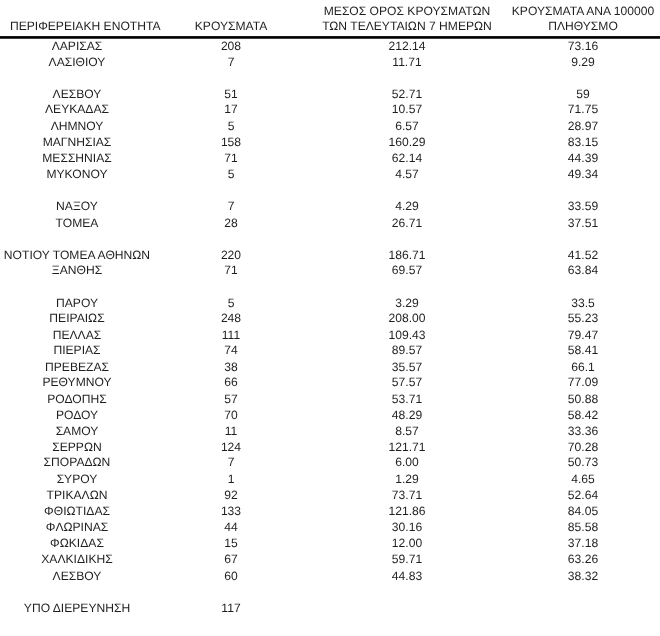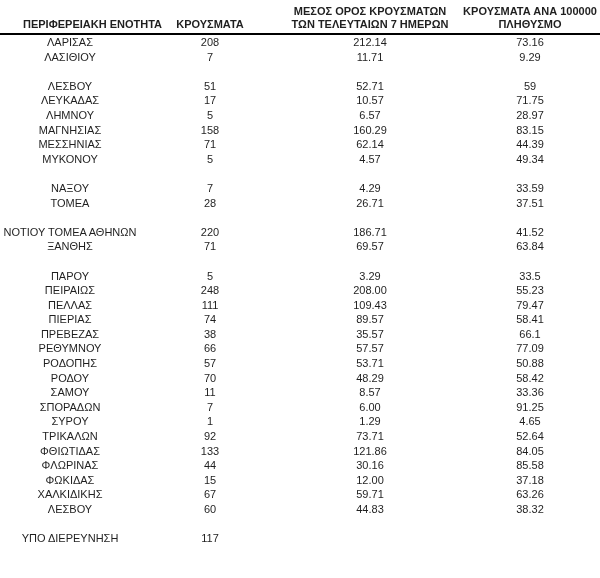--- a/index.html
+++ b/index.html
@@ -15,32 +15,32 @@
   .report-table {
     width: 600px;
     border-collapse: collapse;
     table-layout: fixed;
   }
   col.c1 { width: 140px; }
   col.c2 { width: 140px; }
   col.c3 { width: 180px; }
   col.c4 { width: 140px; }
   thead th {
-    font-weight: bold;
+    font-weight: normal;
     font-size: 11px;
     line-height: 13px;
     vertical-align: bottom;
     text-align: center;
     padding: 5px 0 2px 0;
     border-bottom: 2.5px solid #000000;
     white-space: nowrap;
   }
   thead th.left {
     text-align: left;
-    padding-left: 23px;
+    padding-left: 9px;
   }
   tbody td {
     font-size: 11px;
     height: 14.6px;
     line-height: 14.6px;
     padding: 0;
     text-align: center;
     white-space: nowrap;
     overflow: hidden;
   }
@@ -219,24 +219,30 @@
         <td>48.29</td>
         <td>58.42</td>
       </tr>
       <tr>
         <td>ΣΑΜΟΥ</td>
         <td>11</td>
         <td>8.57</td>
         <td>33.36</td>
       </tr>
       <tr>
+        <td>ΣΕΡΡΩΝ</td>
+        <td>124</td>
+        <td>121.71</td>
+        <td>70.28</td>
+      </tr>
+      <tr>
         <td>ΣΠΟΡΑΔΩΝ</td>
         <td>7</td>
         <td>6.00</td>
-        <td>91.25</td>
+        <td>50.73</td>
       </tr>
       <tr>
         <td>ΣΥΡΟΥ</td>
         <td>1</td>
         <td>1.29</td>
         <td>4.65</td>
       </tr>
       <tr>
         <td>ΤΡΙΚΑΛΩΝ</td>
         <td>92</td>

